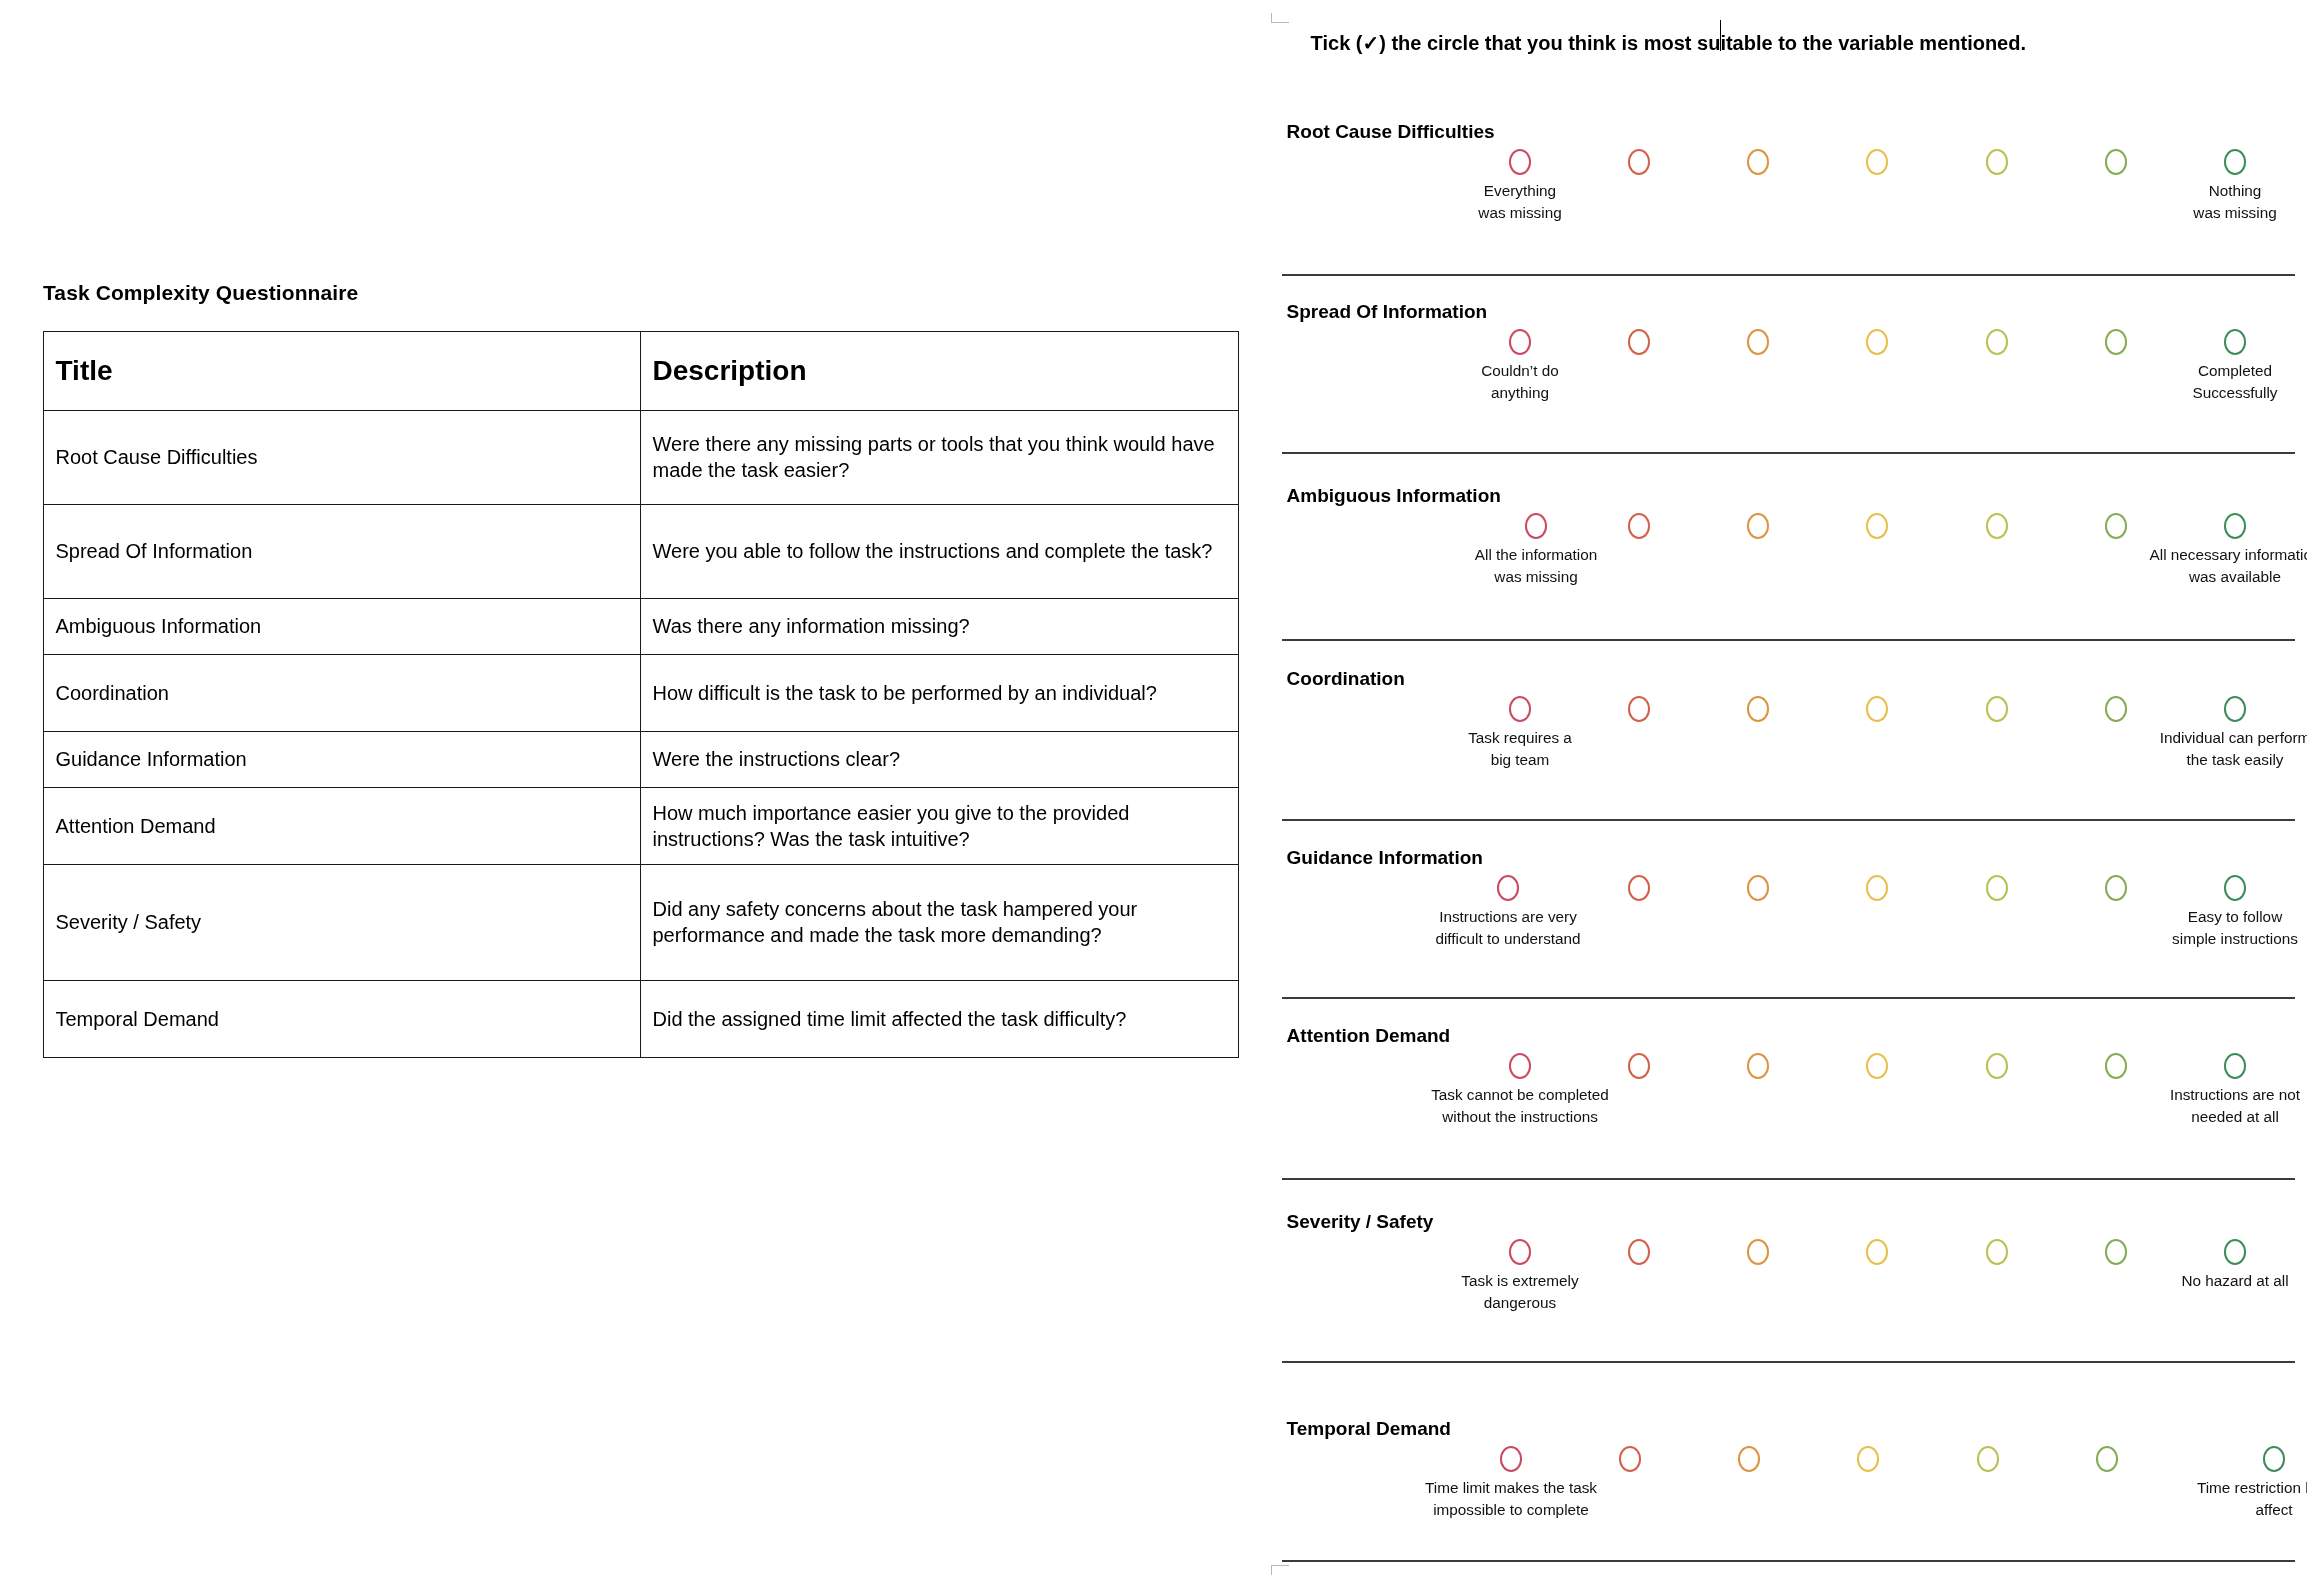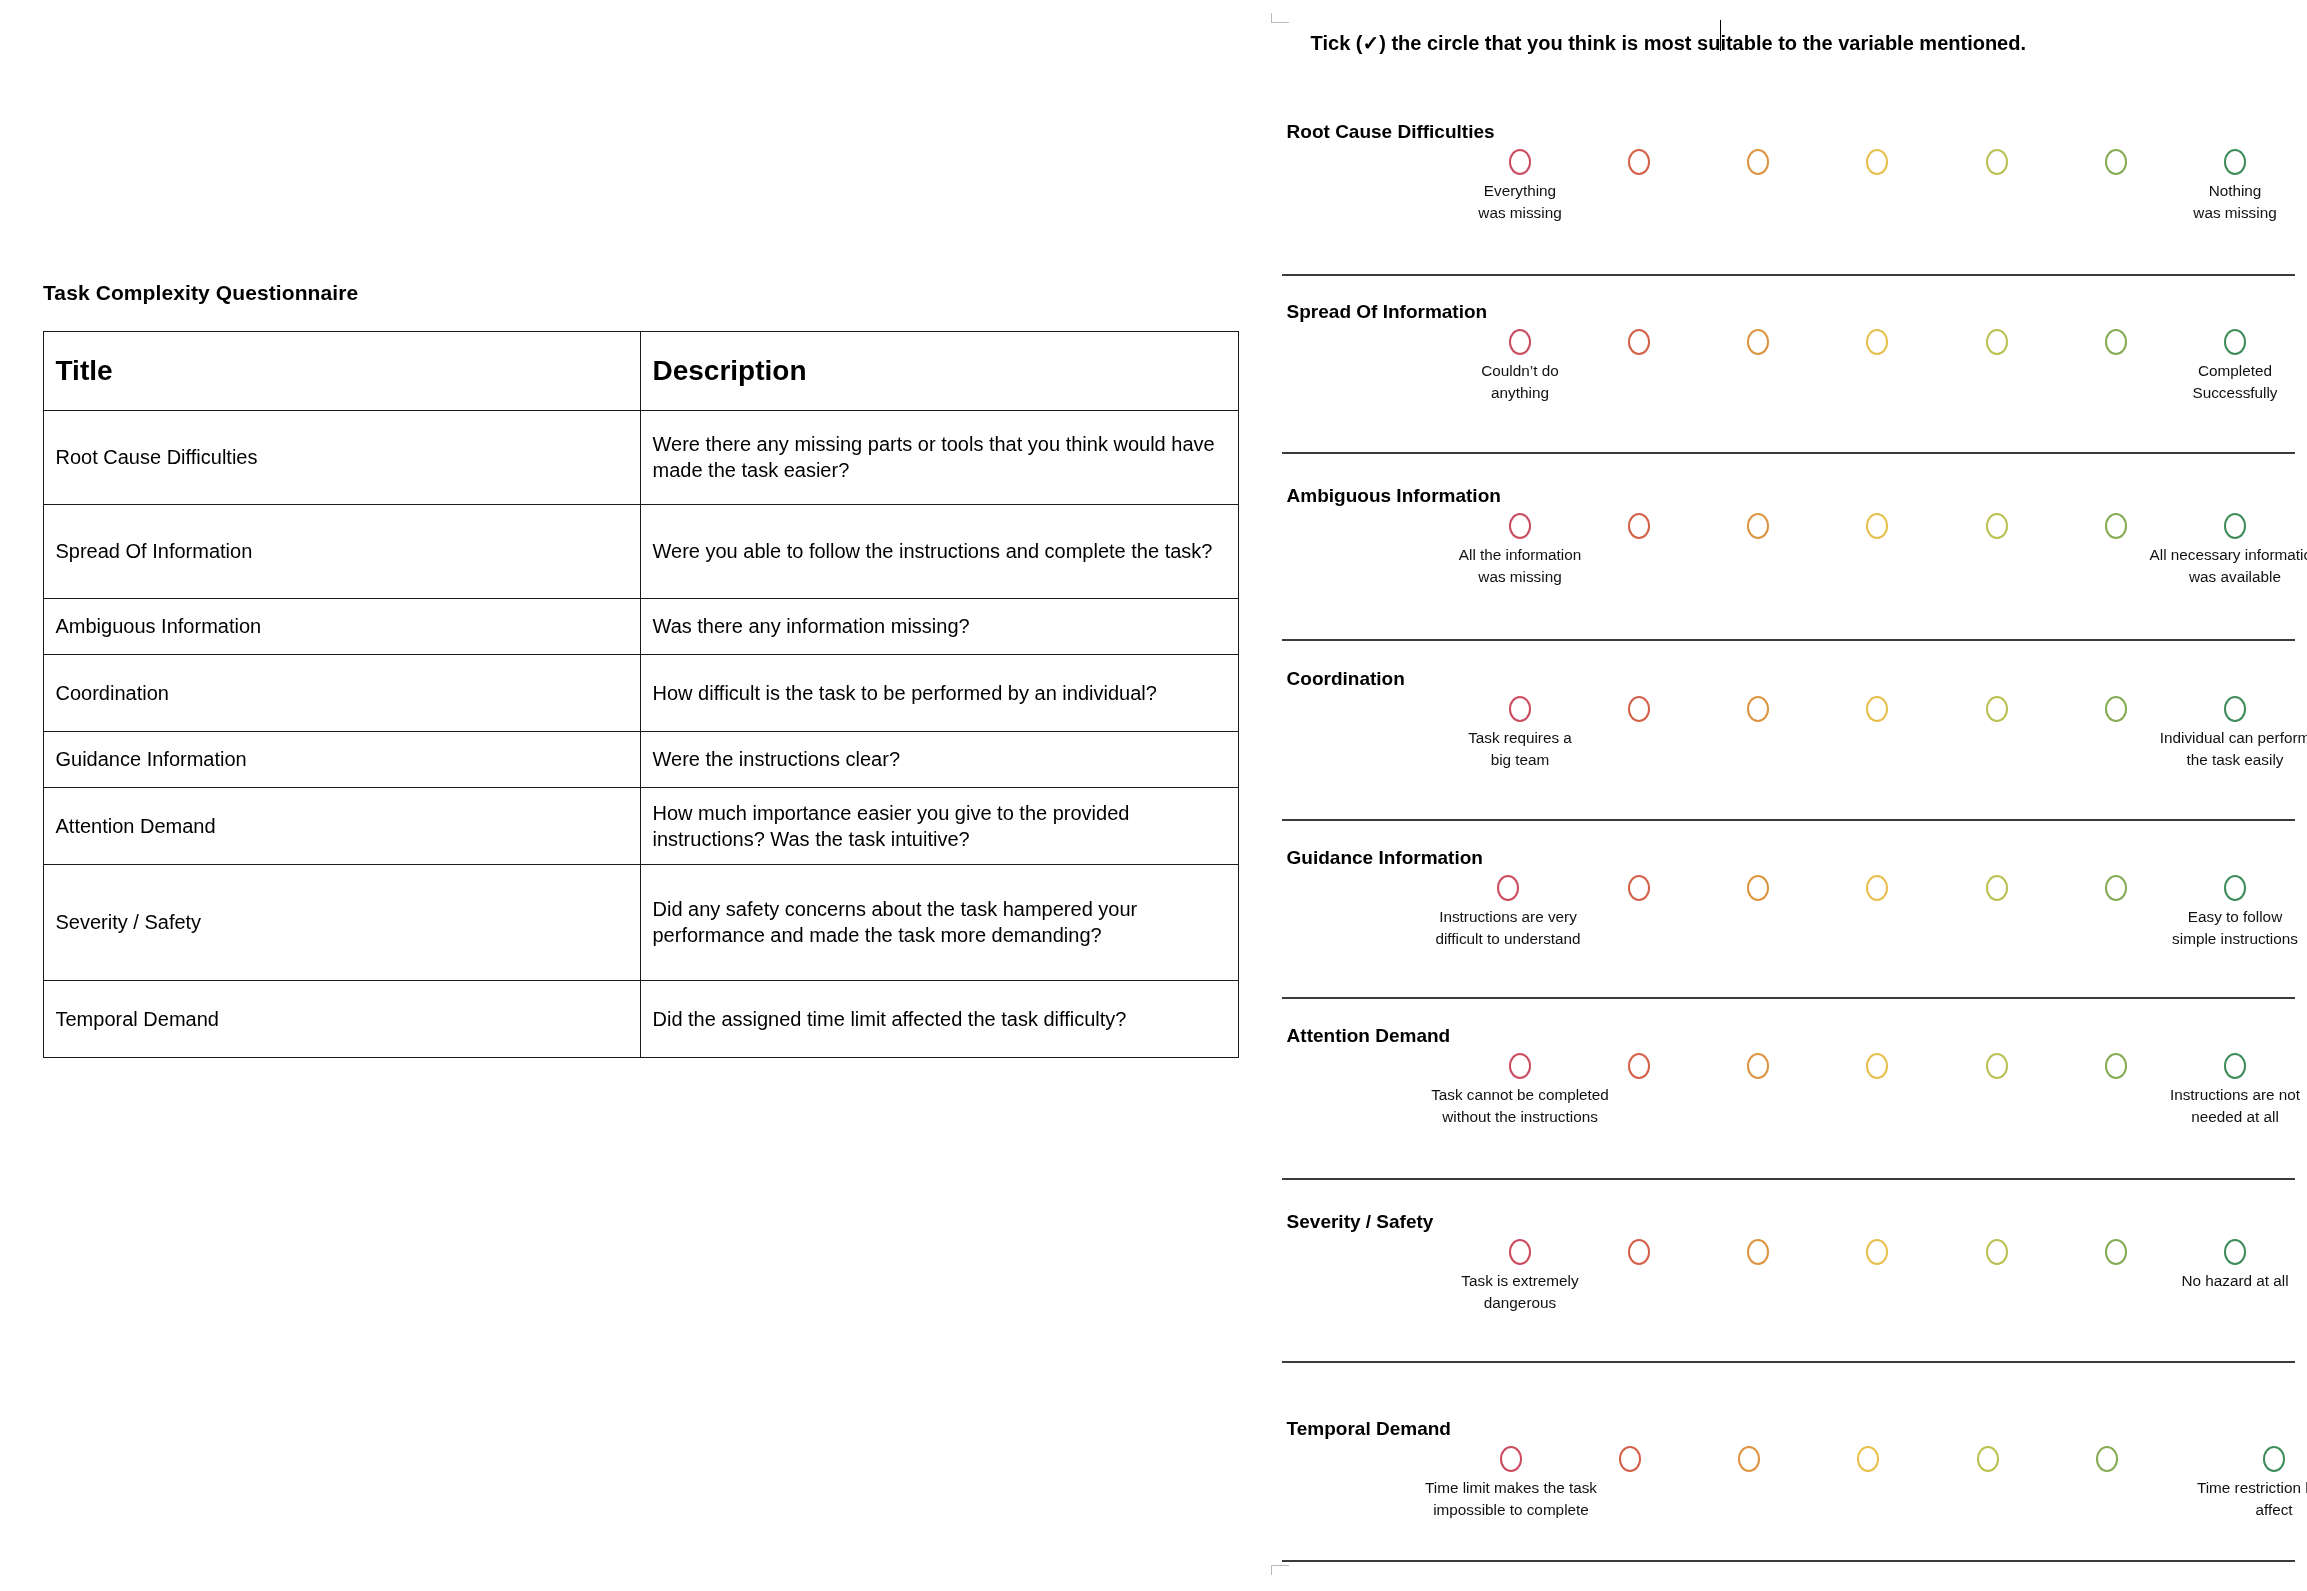--- a/index.html
+++ b/index.html
@@ -276,21 +276,21 @@
           <div class="opt" style="left: 965px;">
             <div class="ring" style="border-color: rgb(63, 140, 91);"></div>
             <div class="opt-label">Completed<br>Successfully</div>
           </div>
         </div>
       </div>
       <div class="divider" style="top: 452px;"></div>
       <div class="scale-block" style="top: 485px;">
         <div class="scale-title">Ambiguous Information</div>
         <div class="circle-row">
-          <div class="opt" style="left: 250px;">
+          <div class="opt" style="left: 266px;">
             <div class="ring" style="border-color: rgb(204, 74, 94);"></div>
             <div class="opt-label">All the information<br>was missing</div>
           </div>
           <div class="opt" style="left: 369px;">
             <div class="ring" style="border-color: rgb(212, 96, 74);"></div>
           </div>
           <div class="opt" style="left: 488px;">
             <div class="ring" style="border-color: rgb(221, 148, 64);"></div>
           </div>
           <div class="opt" style="left: 607px;">

